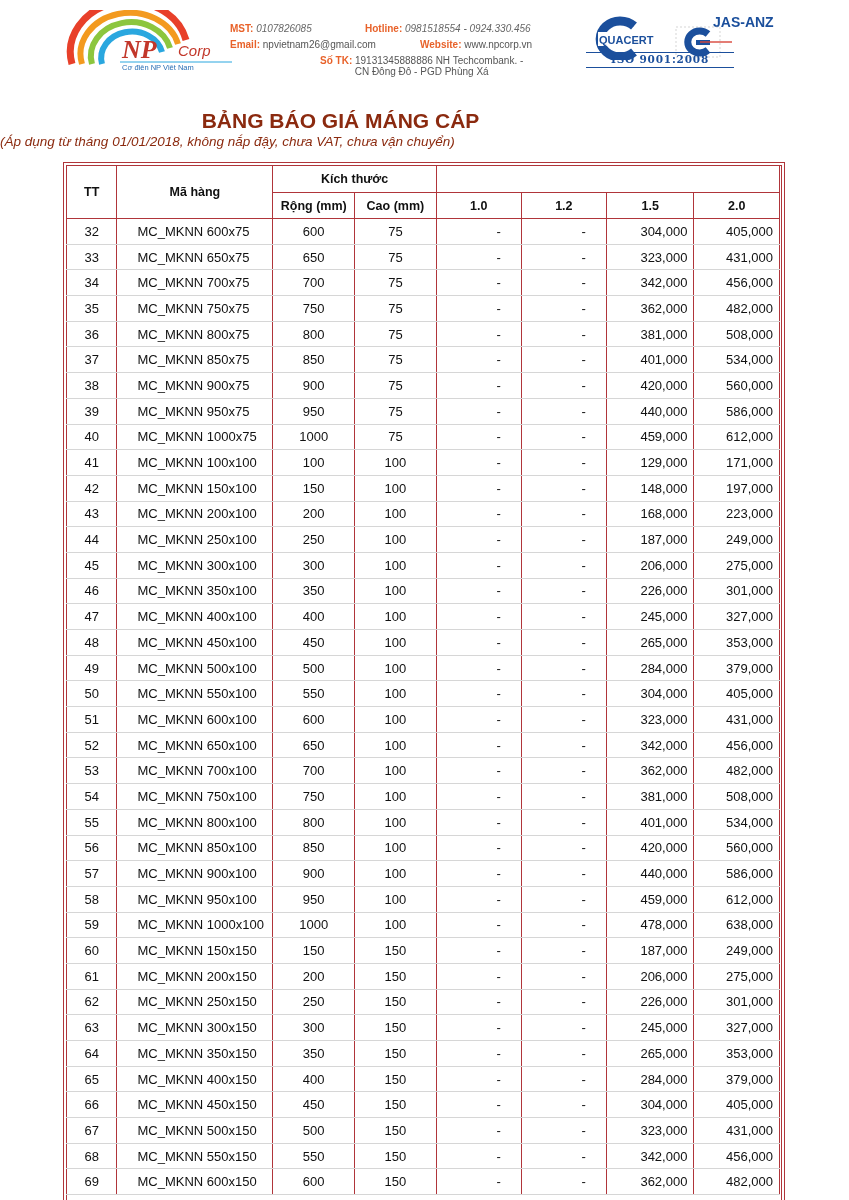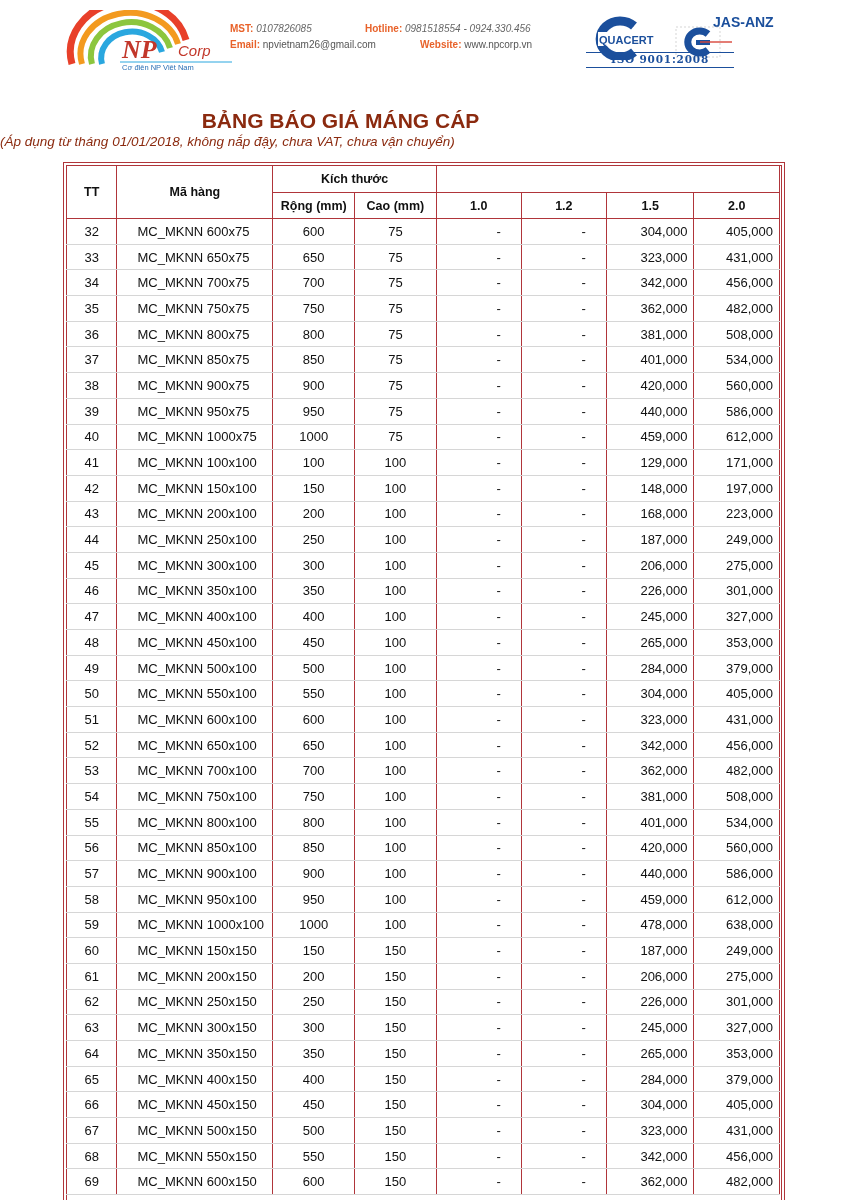--- a/index.html
+++ b/index.html
@@ -58,20 +58,24 @@
     <text x="112" y="46" font-family="Liberation Sans, sans-serif" font-style="italic" font-size="15" fill="#c2372a">Corp</text>
     <line x1="54" y1="52" x2="166" y2="52" stroke="#2aa7df" stroke-width="1"></line>
     <text x="56" y="60" font-family="Liberation Sans, sans-serif" font-size="7.5" fill="#2a6fb5">Cơ điện NP Việt Nam</text>
   </svg>
 
   <div class="company-block">
     <div class="info-line mst"><b>MST:</b> <i>0107826085</i></div>
     <div class="info-line hotline"><b>Hotline:</b> <i>0981518554 - 0924.330.456</i></div>
     <div class="info-line email"><b>Email:</b> <span>npvietnam26@gmail.com</span></div>
     <div class="info-line website"><b>Website:</b> <span>www.npcorp.vn</span></div>
+    <div class="info-line sotk">
+      <b>Số TK:</b> <span>19131345888886 NH Techcombank. -</span><br>
+      <span>CN Đông Đô - PGD Phùng Xá</span>
+    </div>
   </div>
 
   <div class="cert">
     <svg class="quacert" viewBox="0 0 70 44">
       <path d="M48 10 A20 18 0 1 0 48 36" fill="none" stroke="#1b4f9c" stroke-width="9"></path>
       <rect x="12" y="16" width="56" height="14" fill="#ffffff"></rect>
       <text x="13" y="28" font-family="Liberation Sans, sans-serif" font-weight="bold" font-size="11" fill="#1b4f9c">QUACERT</text>
       <text x="40" y="8" font-family="Liberation Sans, sans-serif" font-weight="bold" font-size="7" fill="#1b4f9c" transform="rotate(20 40 8)">vn</text>
     </svg>
     <div class="jas">

